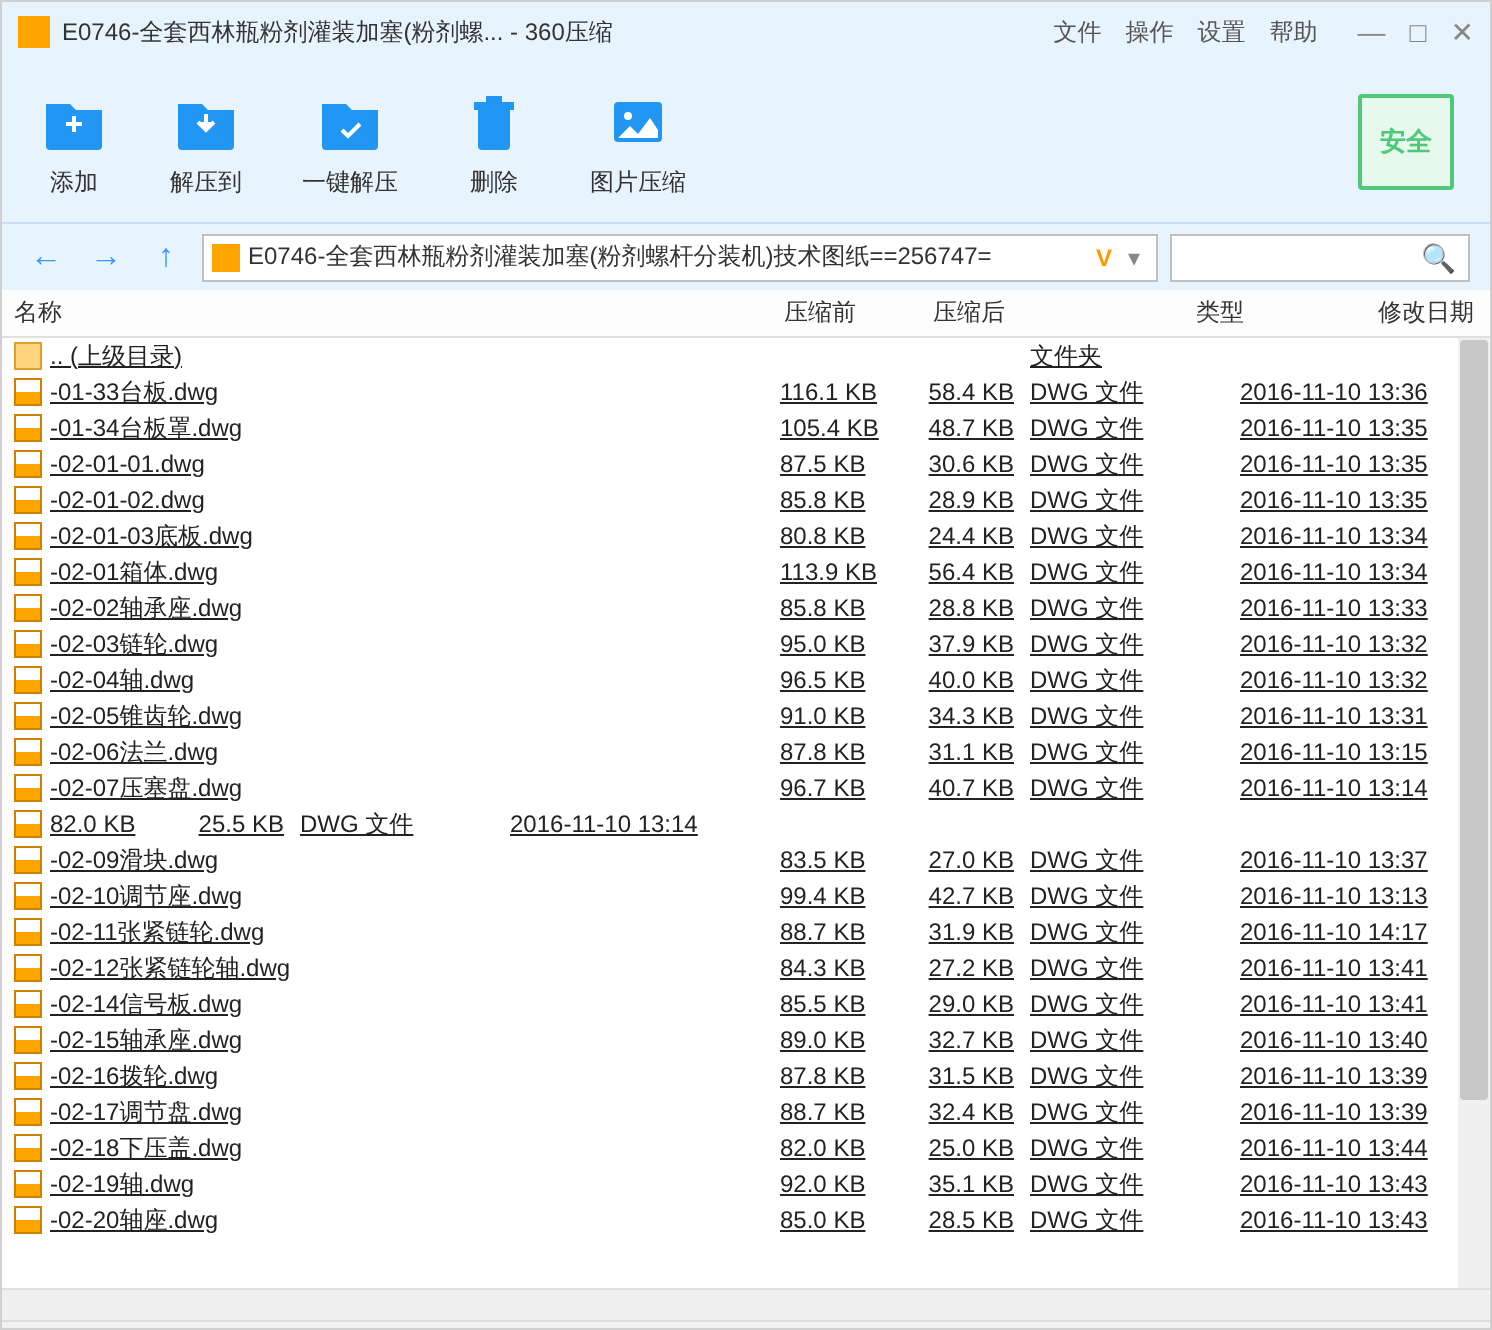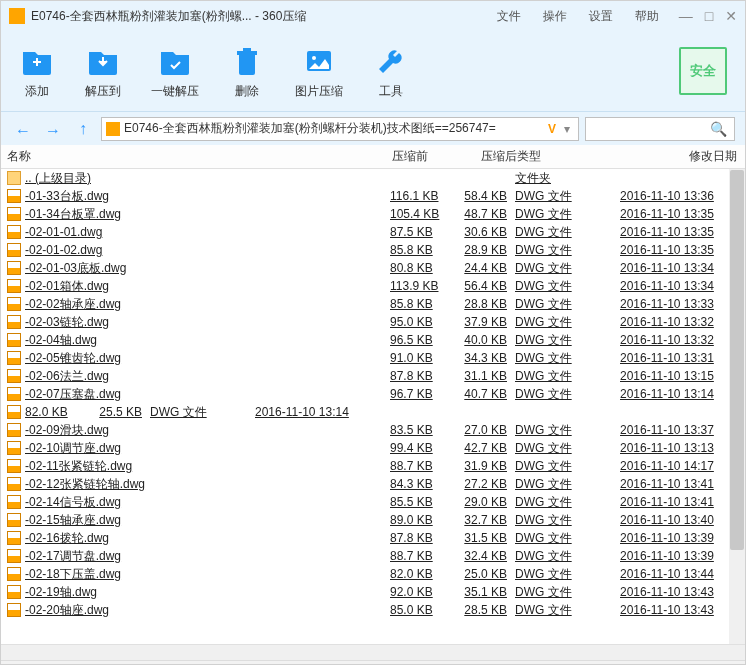--- a/index.html
+++ b/index.html
@@ -1,21 +1,21 @@
 <!DOCTYPE html>
 <html><head>
 <meta charset="utf-8">
 <style>
 * { box-sizing: border-box; margin: 0; padding: 0; font-family: "Microsoft YaHei", sans-serif; }
 body { background: #fff; font-size: 12px; color: #333; width: 746px; height: 665px; overflow: hidden; border: 1px solid #d0d0d0; }
 
 .titlebar { height: 30px; background: #e8f4fd; display: flex; align-items: center; padding: 0 8px; }
 .titlebar-icon { width: 16px; height: 16px; background: #ffa500; margin-right: 6px; }
 .titlebar-text { flex: 1; font-size: 12px; color: #333; }
-.titlebar-menu { display: flex; gap: 22px; margin-right: 20px; }
+.titlebar-menu { display: flex; gap: 12px; margin-right: 20px; }
 .titlebar-menu span { color: #555; cursor: pointer; }
 .win-controls { display: flex; gap: 12px; }
 .win-controls span { color: #888; cursor: pointer; font-size: 14px; }
 
 .toolbar { height: 80px; background: #e8f4fd; display: flex; align-items: center; padding: 0 18px; gap: 30px; }
 .tool-btn { display: flex; flex-direction: column; align-items: center; gap: 4px; cursor: pointer; text-align: center; }
 .tool-icon { width: 36px; height: 36px; border-radius: 6px; display: flex; align-items: center; justify-content: center; }
 .tool-icon svg { width: 36px; height: 36px; }
 .tool-label { font-size: 12px; color: #333; }
 .safe-badge { margin-left: auto; width: 48px; height: 48px; border: 2px solid #4fc978; border-radius: 2px; display: flex; align-items: center; justify-content: center; color: #4fc978; font-size: 13px; font-weight: bold; background: #e6f9ec; }
@@ -26,22 +26,22 @@
 .path-icon { width: 14px; height: 14px; background: #ffa500; margin-right: 4px; }
 .path-text { flex: 1; font-size: 12px; color: #333; white-space: nowrap; overflow: hidden; }
 .path-v { color: #ff9900; font-weight: bold; margin: 0 4px; }
 .path-drop { color: #888; cursor: pointer; padding: 0 4px; }
 .search-box { width: 150px; height: 24px; background: #fff; border: 1px solid #c0c0c0; display: flex; align-items: center; justify-content: flex-end; padding: 0 6px; }
 .search-icon { color: #3399ff; font-size: 14px; }
 
 .header-row { height: 24px; display: flex; align-items: center; border-bottom: 1px solid #e0e0e0; font-size: 12px; color: #333; padding-left: 6px; background: #fdfdfd; }
 .col-name { width: 385px; }
 .col-before { width: 60px; text-align: left; }
-.col-after { width: 65px; text-align: right; }
-.col-type { width: 105px; text-align: left; }
+.col-after { width: 65px; text-align: center; }
+.col-type { width: 105px; text-align: right; }
 .col-date { width: 115px; text-align: right; }
 
 .file-list { height: 475px; overflow-y: hidden; position: relative; }
 .file-row { height: 18px; display: flex; align-items: center; padding-left: 6px; font-size: 12px; color: #222; text-decoration: underline; }
 .file-icon { width: 14px; height: 14px; margin-right: 4px; flex-shrink: 0; }
 .folder-icon { background: #ffd47a; border: 1px solid #e0a030; }
 .dwg-icon { background: linear-gradient(#fff 50%, #ffa500 50%); border: 1px solid #d08000; }
 .file-name { width: 365px; white-space: nowrap; overflow: hidden; }
 .cell-before { width: 60px; padding-right: 8px; }
 .cell-after { width: 65px; text-align: right; padding-right: 8px; }
@@ -115,28 +115,20 @@
   <div class="tool-btn">
     <div class="tool-icon">
         <svg viewBox="0 0 36 36">
           <rect x="6" y="8" width="24" height="20" rx="2" fill="#2196f3"></rect>
           <circle cx="13" cy="15" r="2" fill="#fff"></circle>
           <path d="M8 26l6-6 4 4 6-8 4 6v4H8z" fill="#fff"></path>
         </svg>
       </div>
     <span class="tool-label">图片压缩</span>
   </div>
-  <div class="tool-btn">
-    <div class="tool-icon">
-        <svg viewBox="0 0 36 36">
-          <path fill="#2196f3" d="M28 12a6 6 0 0 1-8 8L10 30l-4-4 10-10a6 6 0 0 1 8-8l-4 4 2 2 4-4z"></path>
-        </svg>
-      </div>
-    <span class="tool-label">工具</span>
-  </div>
   <div class="safe-badge">安全</div>
 </div>
 
 <div class="navbar">
   <div class="nav-arrow">←</div>
   <div class="nav-arrow">→</div>
   <div class="nav-arrow">↑</div>
   <div class="path-box">
     <div class="path-icon"></div>
     <span class="path-text">E0746-全套西林瓶粉剂灌装加塞(粉剂螺杆分装机)技术图纸==256747=</span>

